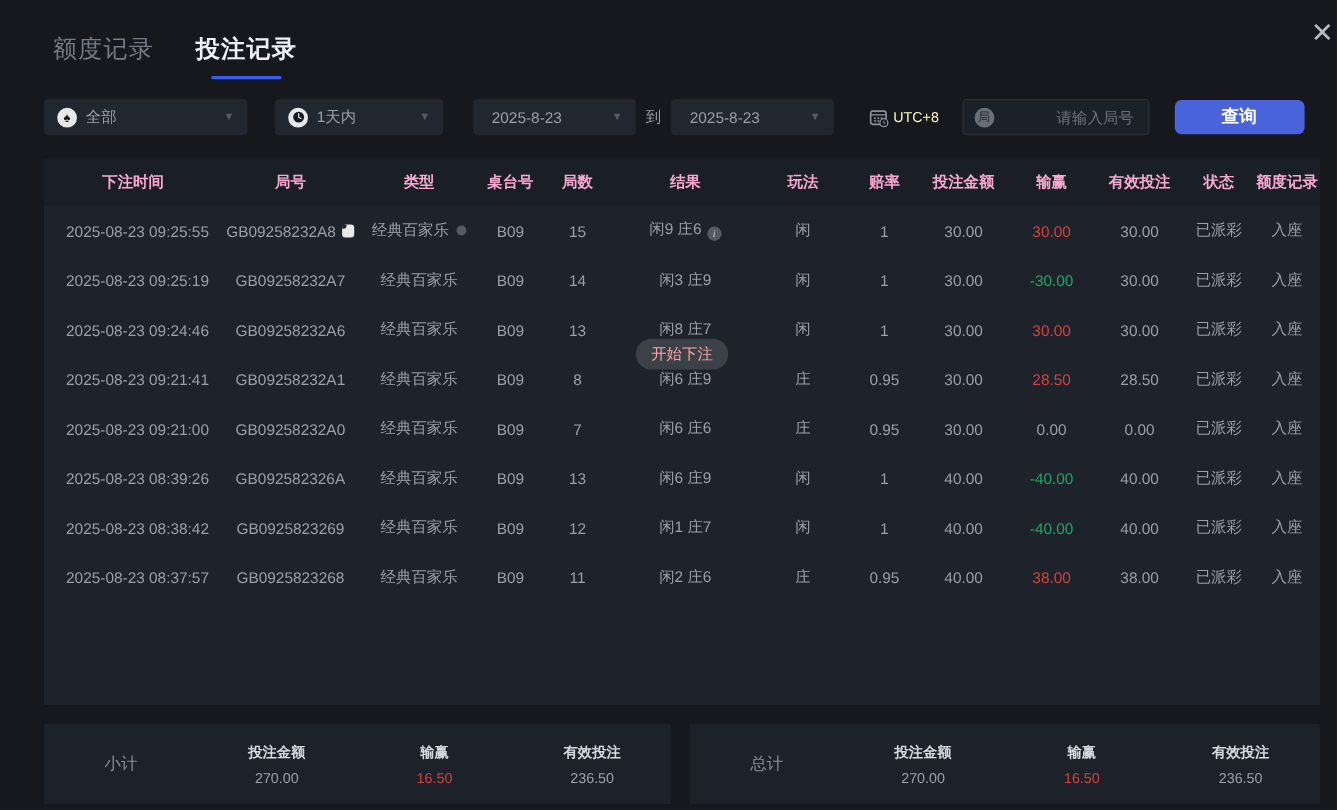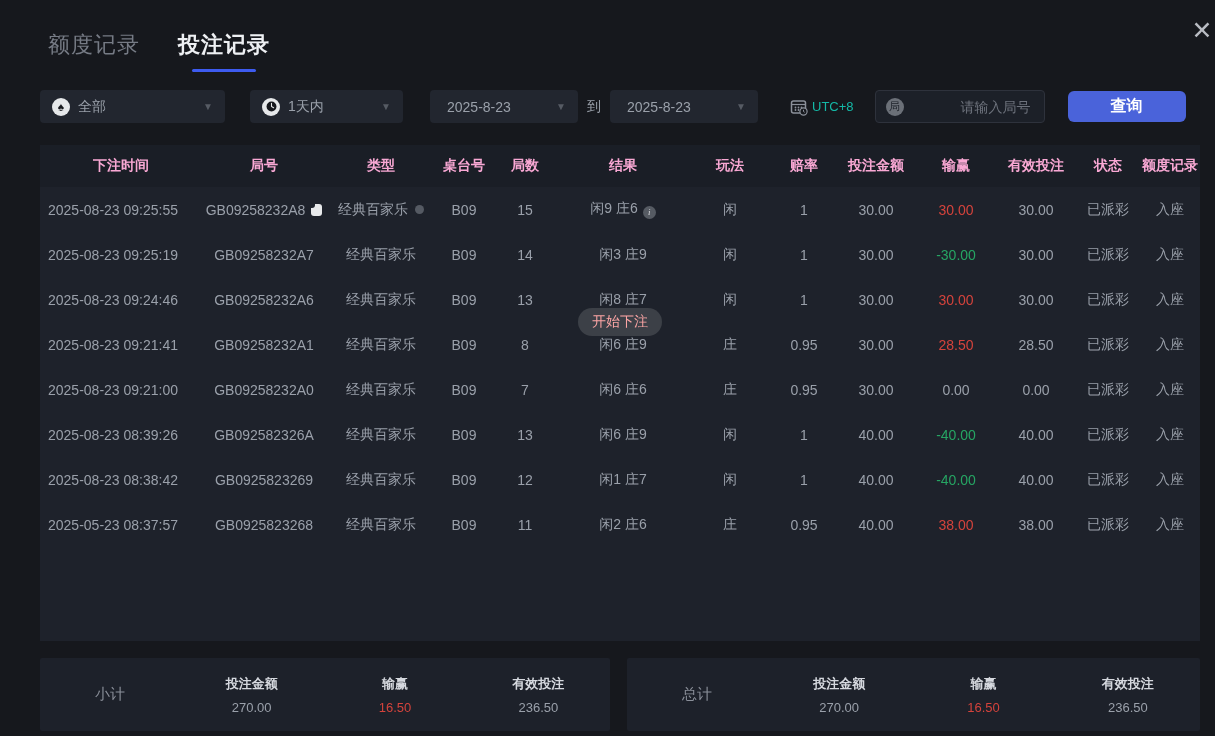--- a/index.html
+++ b/index.html
@@ -39,21 +39,21 @@
   .icon-circle {
     width:18px; height:18px; border-radius:50%; background:#e6e8ea; color:#16181d;
     display:inline-flex; align-items:center; justify-content:center;
     font-size:12px; margin-right:8px; flex:0 0 18px;
   }
   .dd-type { width:185px; margin-right:25px; }
   .dd-range { width:153px; margin-right:27px; }
   .dd-date1 { width:148px; margin-right:9px; padding-left:17px; }
   .to-label { font-size:14px; color:#9aa0aa; margin-right:9px; }
   .dd-date2 { width:148px; margin-right:31px; padding-left:17px; }
-  .tz { display:flex; align-items:center; margin-right:21px; color:#14b8a6; font-size:13px; }
+  .tz { display:flex; align-items:center; margin-right:21px; color:#fef9c3; font-size:13px; }
   .tz svg { margin-right:3px; }
   .round-input {
     width:170px; height:33px; background:#1c2028; border:1px solid #2e323c;
     border-radius:4px; display:flex; align-items:center; padding:0 10px; margin-right:23px;
   }
   .round-ic {
     width:18px; height:18px; border-radius:50%; background:#6b7078; color:#1c2028;
     display:inline-flex; align-items:center; justify-content:center;
     font-size:11px; margin-right:7px; flex:0 0 18px;
   }
@@ -72,21 +72,21 @@
   .table-wrap {
     position:absolute; top:145px; left:40px; width:1160px; height:496px;
     background:#1e222b;
   }
   table { border-collapse:collapse; table-layout:fixed; width:1160px; }
   thead tr { background:#1a1e26; height:42px; }
   th { font-size:14px; font-weight:bold; color:#f9a8d4; text-align:center; }
   th:first-child { text-align:center; }
   tbody tr { height:45px; }
   td { font-size:14px; color:#9aa0aa; text-align:center; white-space:nowrap; }
-  td.c-time { text-align:left; padding-left:8px; }
+  td.c-time { text-align:left; padding-left:20px; }
   td .red, td.red { color:#d4433c; }
   td .green, td.green { color:#26a563; }
 
   .copy-ic {
     display:inline-block; width:11px; height:12px; background:#e8e9eb; border-radius:3px;
     margin-left:6px; vertical-align:-1px; position:relative; cursor:pointer;
   }
   .copy-ic::before {
     content:""; position:absolute; left:0; top:0; width:4px; height:4px;
     background:#1e222b; border-radius:0 0 3px 0;
@@ -361,21 +361,21 @@
     <td>闲</td>
     <td>1</td>
     <td>40.00</td>
     <td class="green">-40.00</td>
     <td>40.00</td>
     <td>已派彩</td>
     <td>入座</td>
   </tr>
 
   <tr>
-    <td class="c-time">2025-05-23 08:37:57</td>
+    <td class="c-time">2025-08-23 08:37:57</td>
     <td>
       <span>GB0925823268</span>
     </td>
     <td>
       <span>经典百家乐</span>
     </td>
     <td>B09</td>
     <td>11</td>
     <td>
       <span>闲2 庄6</span>

